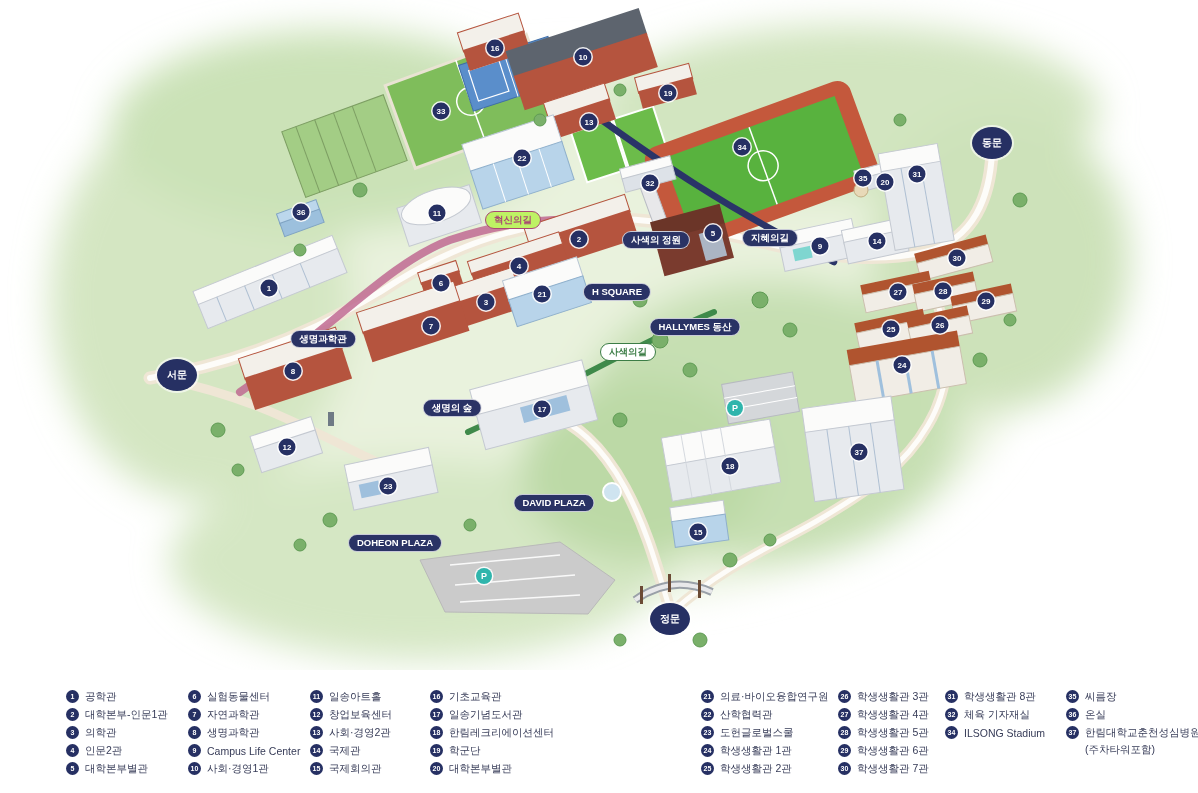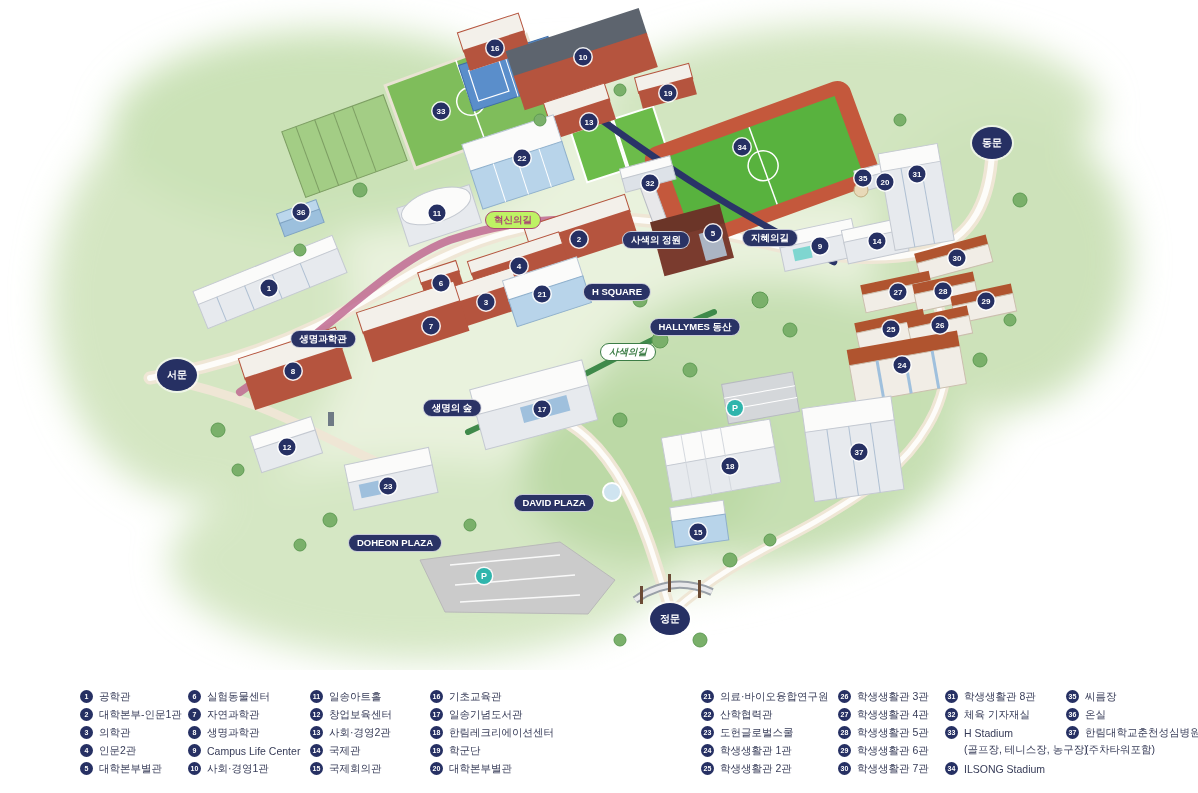--- a/index.html
+++ b/index.html
@@ -390,35 +390,35 @@
         <div class="marker" style="left: 441px; top: 111px;">33</div>
         <div class="marker" style="left: 742px; top: 147px;">34</div>
         <div class="marker" style="left: 863px; top: 178px;">35</div>
         <div class="marker" style="left: 301px; top: 212px;">36</div>
         <div class="marker" style="left: 859px; top: 452px;">37</div>
         <div class="gate" style="left: 177px; top: 375px;">서문</div>
         <div class="gate" style="left: 992px; top: 143px;">동문</div>
         <div class="gate" style="left: 670px; top: 619px;">정문</div>
         <div class="badge badge-pink" style="left: 513px; top: 220px;">혁신의길</div>
         <div class="badge badge-navy" style="left: 770px; top: 238px;">지혜의길</div>
-        <div class="badge badge-green" style="left: 628px; top: 352px; font-style: italic;">사색의길</div>
+        <div class="badge badge-green" style="left: 628px; top: 352px;">사색의길</div>
         <div class="badge badge-navy" style="left: 656px; top: 240px;">사색의 정원</div>
         <div class="badge badge-navy" style="left: 617px; top: 292px;">H SQUARE</div>
         <div class="badge badge-navy" style="left: 695px; top: 327px;">HALLYMES 동산</div>
         <div class="badge badge-navy" style="left: 323px; top: 339px;">생명과학관</div>
         <div class="badge badge-navy" style="left: 416px; top: 408px; margin-left: 36px;">생명의 숲</div>
         <div class="badge badge-navy" style="left: 554px; top: 503px;">DAVID PLAZA</div>
         <div class="badge badge-navy" style="left: 395px; top: 543px;">DOHEON PLAZA</div>
         <div class="parking" style="left: 484px; top: 576px;">P</div>
         <div class="parking" style="left: 735px; top: 408px;">P</div>
       </div>
   </div>
 
   <div id="legend">
-      <div class="legend-col" style="left: 80px;">
+      <div class="legend-col" style="left: 66px;">
         <div class="legend-item">
           <div class="legend-main">
             <div class="legend-num">1</div>
             <div class="legend-label">공학관</div>
           </div>
         </div>
         <div class="legend-item">
           <div class="legend-main">
             <div class="legend-num">2</div>
             <div class="legend-label">대학본부-인문1관</div>
@@ -611,27 +611,20 @@
           </div>
         </div>
         <div class="legend-item">
           <div class="legend-main">
             <div class="legend-num">32</div>
             <div class="legend-label">체육 기자재실</div>
           </div>
         </div>
         <div class="legend-item">
           <div class="legend-main">
-            <div class="legend-num">33</div>
-            <div class="legend-label">H Stadium</div>
-          </div>
-          <div class="legend-sub">(골프장, 테니스장, 농구장)</div>
-        </div>
-        <div class="legend-item">
-          <div class="legend-main">
             <div class="legend-num">34</div>
             <div class="legend-label">ILSONG Stadium</div>
           </div>
         </div>
       </div>
       <div class="legend-col" style="left: 1066px;">
         <div class="legend-item">
           <div class="legend-main">
             <div class="legend-num">35</div>
             <div class="legend-label">씨름장</div>

